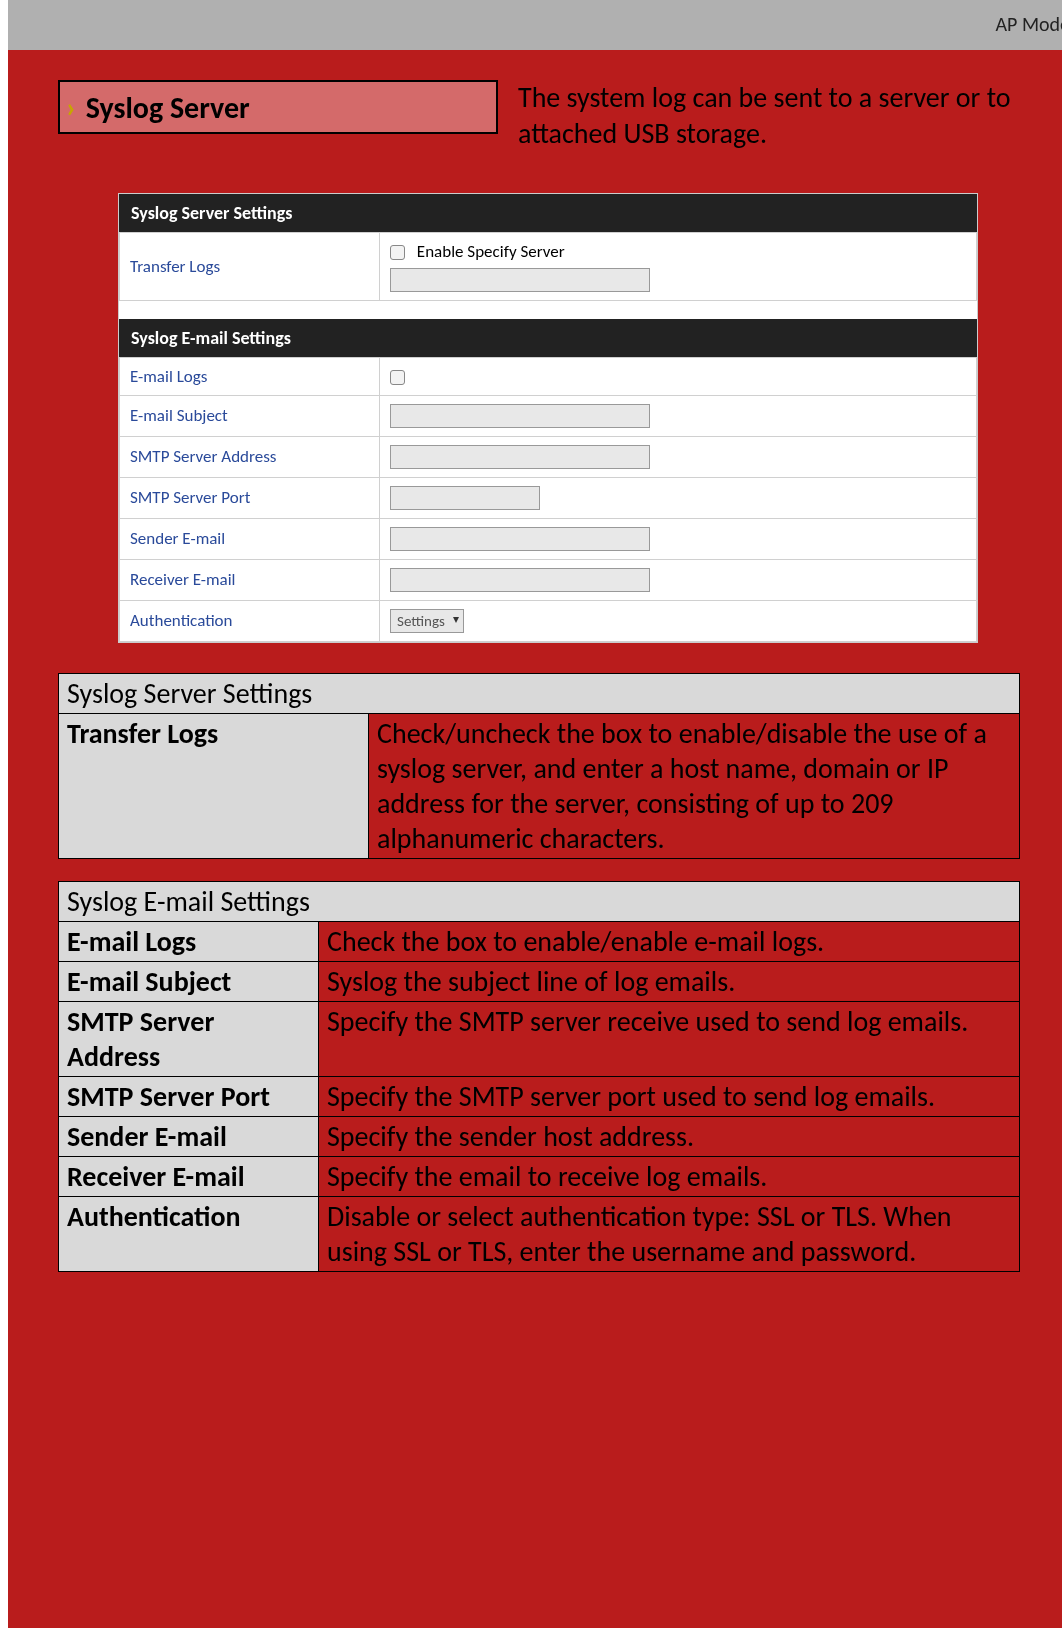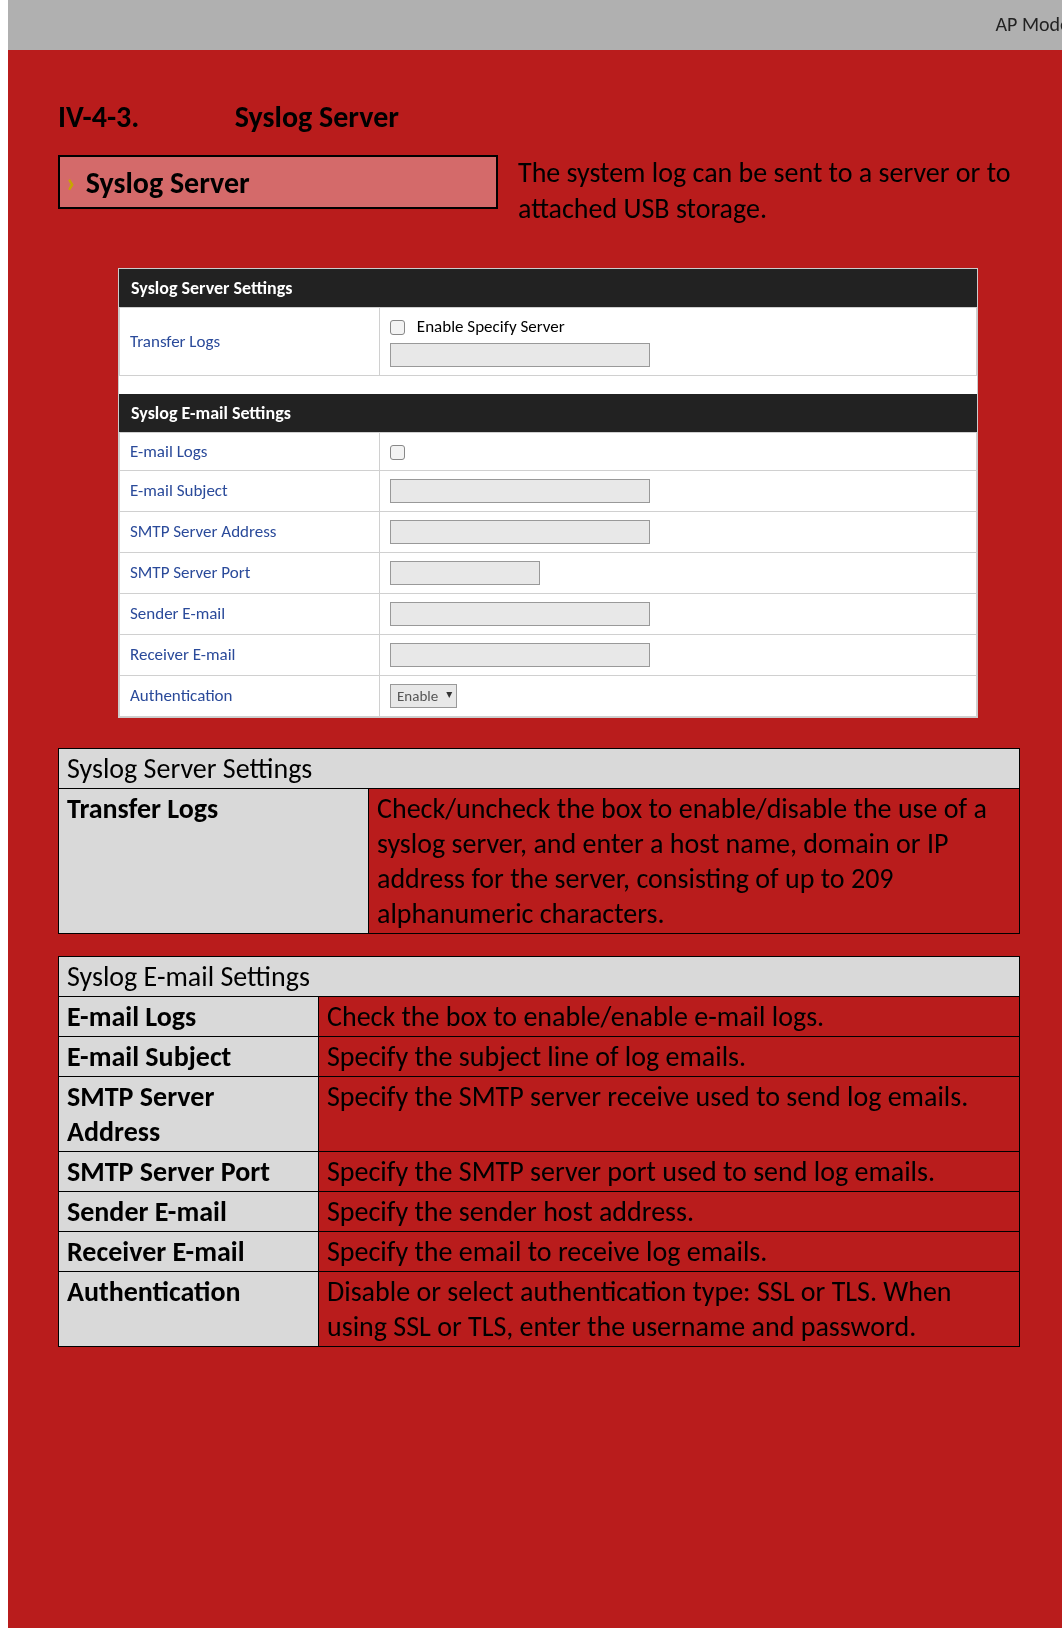--- a/index.html
+++ b/index.html
@@ -171,24 +171,20 @@
 </style>
 </head>
 <body>
 
 <div class="page">
   <div class="top-bar">
     <span class="top-bar-text">AP Mode</span>
   </div>
 
   <div class="content">
-    <div class="section-heading">
-      <span class="num">IV-4-3.</span>
-      <span>Syslog Server</span>
-    </div>
 
     <div class="intro-row">
       <div class="nav-badge">
         <span class="chev">›</span>
         <span class="lbl">Syslog Server</span>
       </div>
       <div class="intro-text">The system log can be sent to a server or to attached USB storage.</div>
     </div>
 
     <div class="ui-shot">
@@ -232,21 +228,21 @@
         <tr>
           <td class="lab">Sender E-mail</td>
           <td><span class="fake-input"></span></td>
         </tr>
         <tr>
           <td class="lab">Receiver E-mail</td>
           <td><span class="fake-input"></span></td>
         </tr>
         <tr>
           <td class="lab">Authentication</td>
-          <td><span class="fake-select">Enable</span></td>
+          <td><span class="fake-select">Settings</span></td>
         </tr>
       </tbody>
         </table>
     </div>
 
     <table class="desc-table t1">
       <tbody>
           <tr>
             <th class="hdr" colspan="2">Syslog Server Settings</th>
           </tr>
@@ -261,21 +257,21 @@
       <tbody>
           <tr>
             <th class="hdr" colspan="2">Syslog E-mail Settings</th>
           </tr>
       <tr>
             <td class="key">E-mail Logs</td>
             <td>Check the box to enable/enable e-mail logs.</td>
           </tr>
       <tr>
             <td class="key">E-mail Subject</td>
-            <td>Specify the subject line of log emails.</td>
+            <td>Syslog the subject line of log emails.</td>
           </tr>
       <tr>
             <td class="key">SMTP Server Address</td>
             <td>Specify the SMTP server receive used to send log emails.</td>
           </tr>
       <tr>
             <td class="key">SMTP Server Port</td>
             <td>Specify the SMTP server port used to send log emails.</td>
           </tr>
       <tr>

